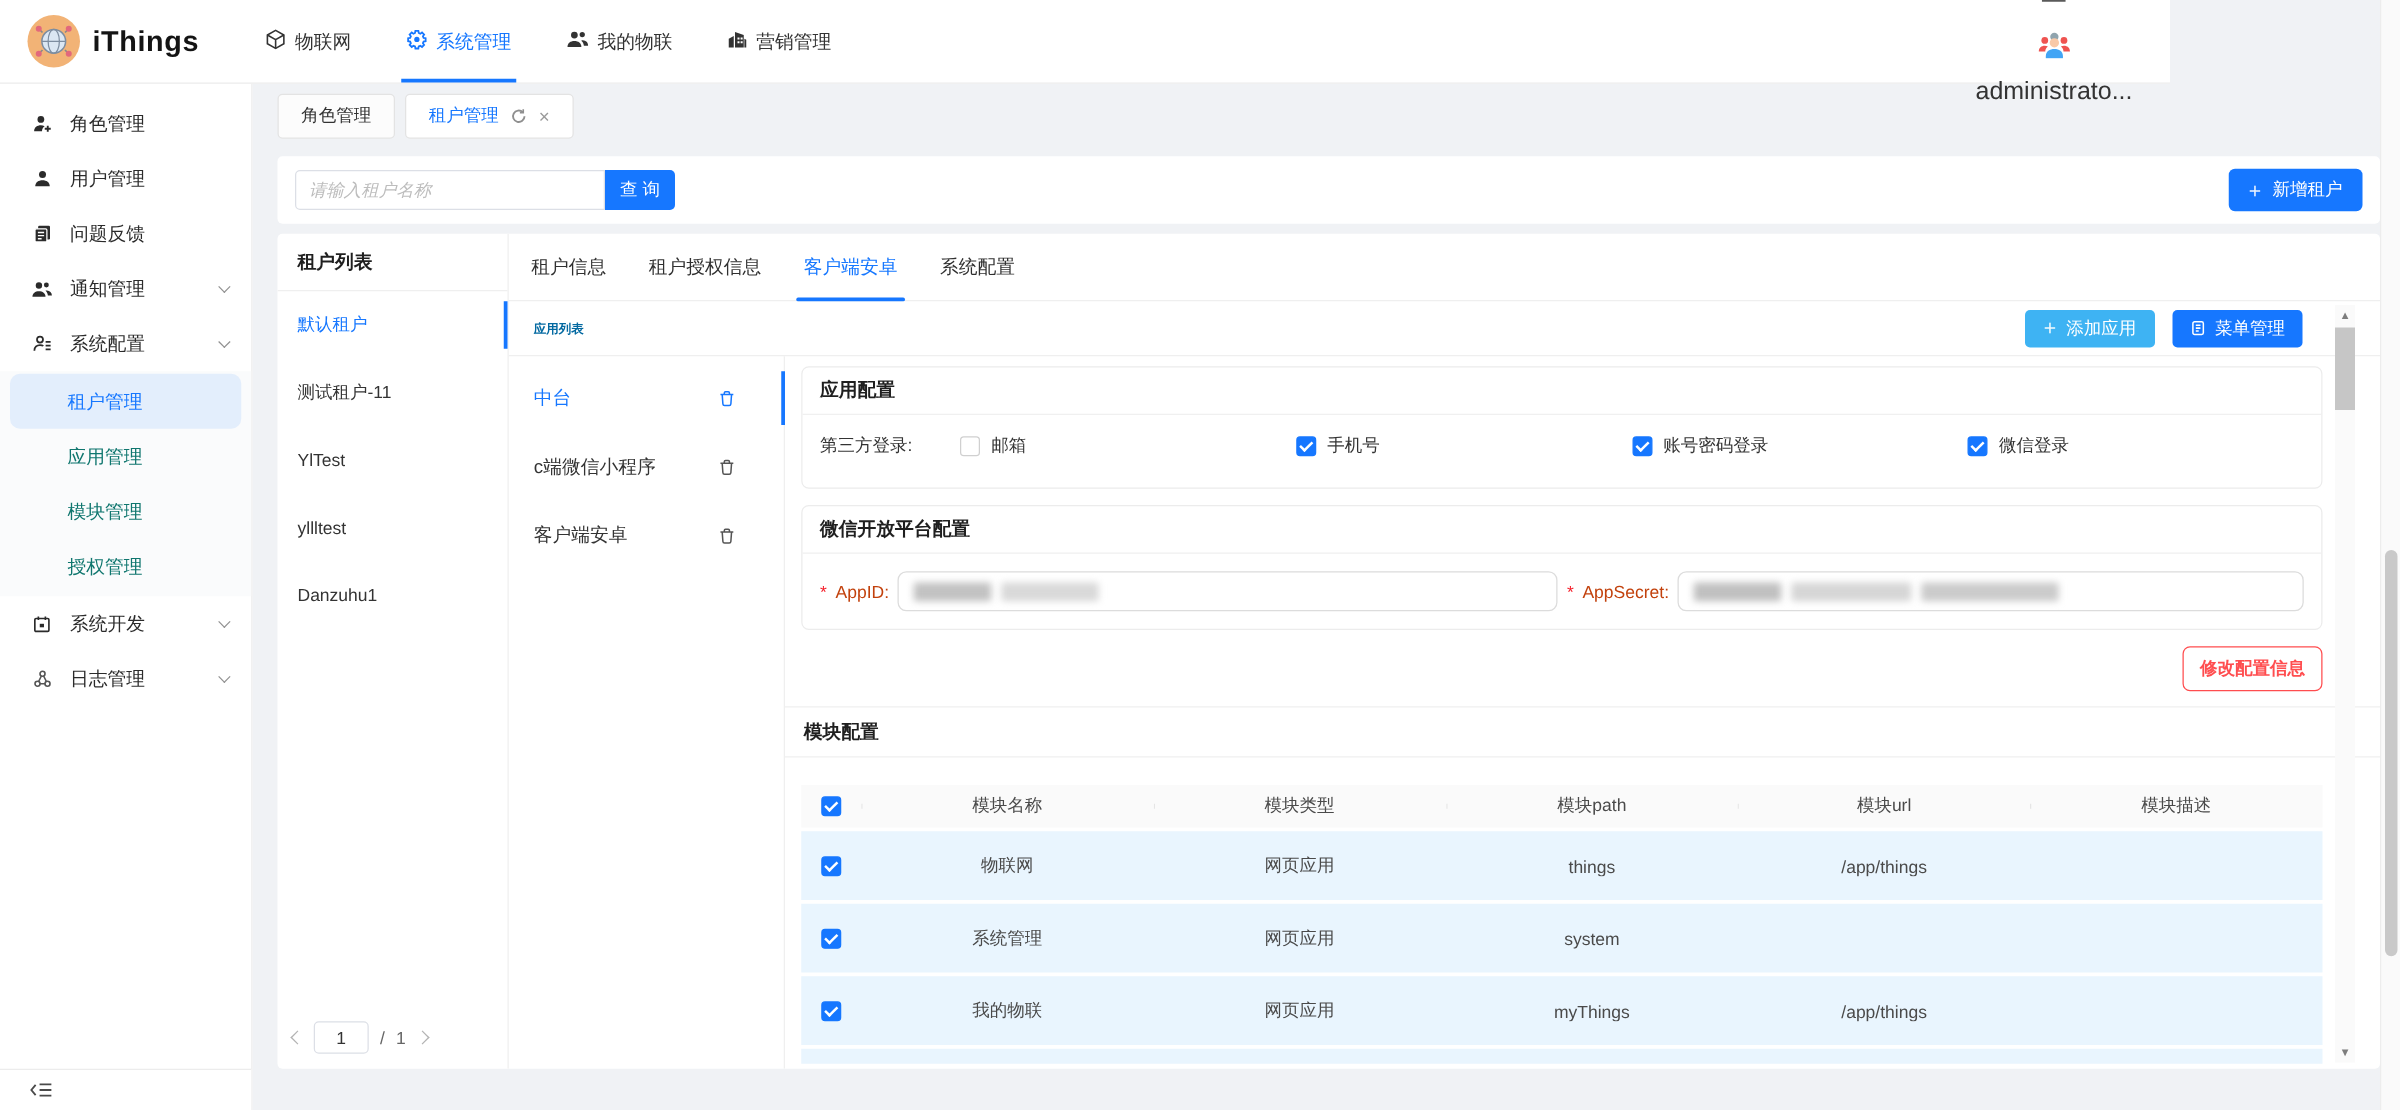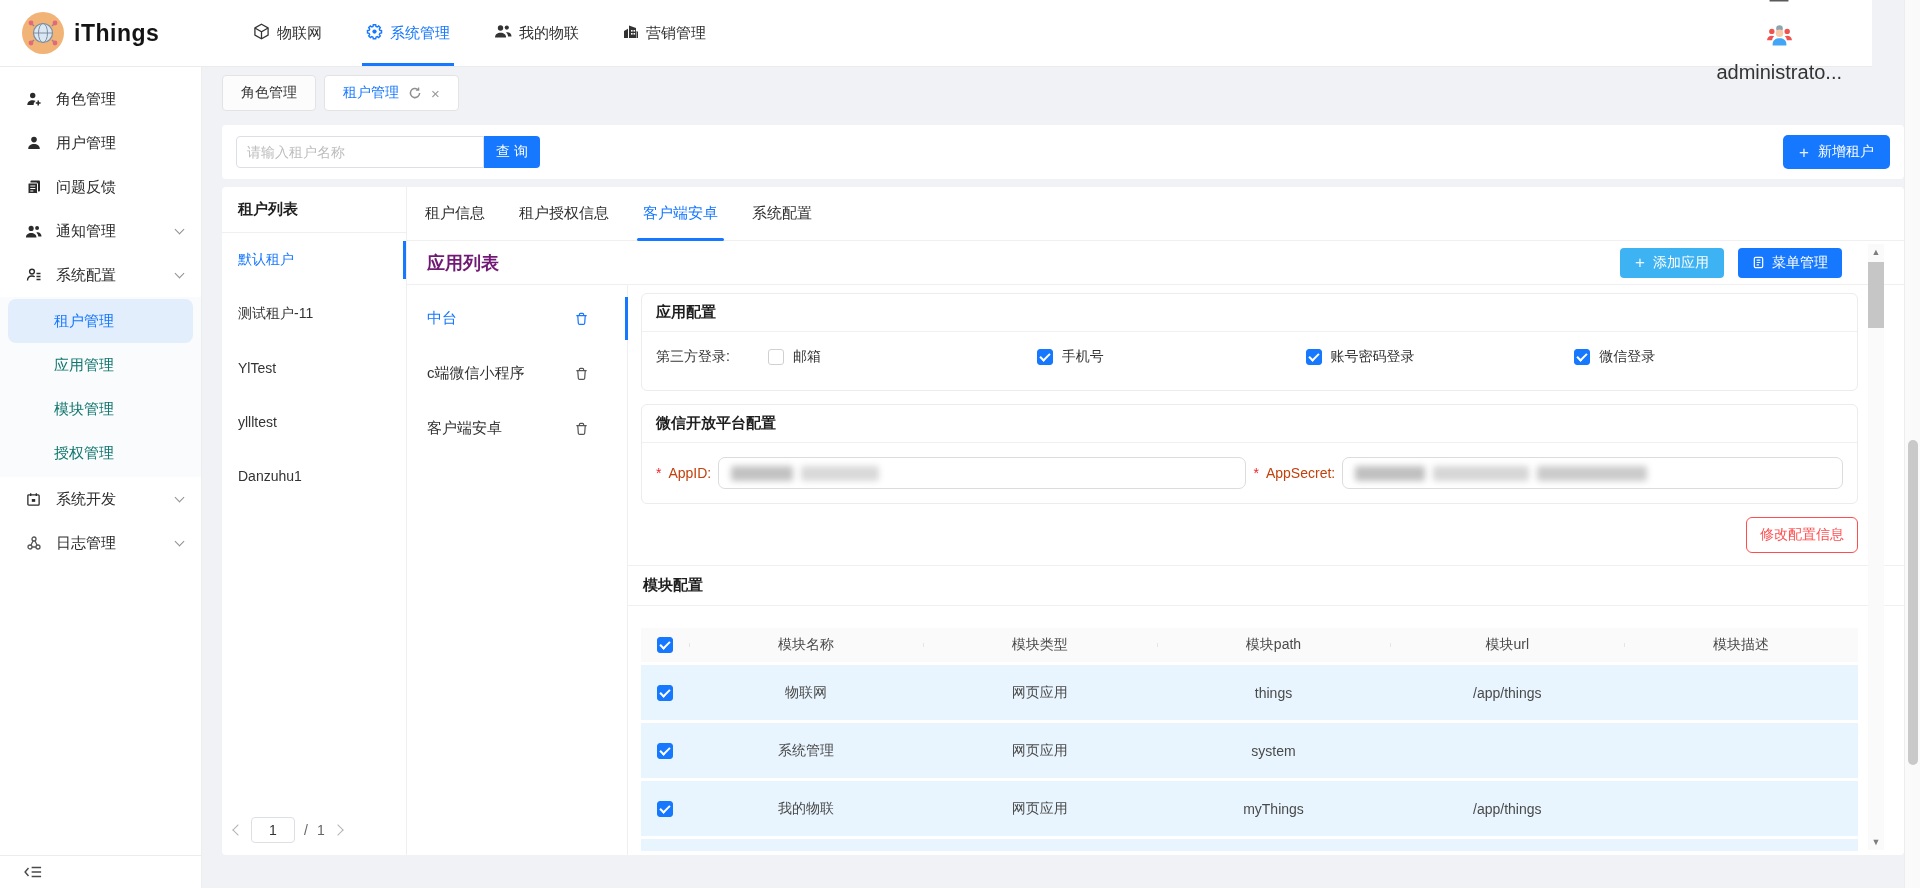--- a/index.html
+++ b/index.html
@@ -1,20 +1,20 @@
 <!DOCTYPE html>
 <html><head>
 <meta charset="utf-8">
 <style>
   * { margin:0; padding:0; box-sizing:border-box; }
   body { font-family:"Liberation Sans","DejaVu Sans",sans-serif; }
   .page{width:1920px;height:888px;position:relative;background:#f0f2f5;overflow:hidden;color:#333;font-size:14px;}
 
   
-  .topbar{position:absolute;top:0;left:0;width:1872px;height:67px;background:#fff;border-bottom:1px solid #ebebeb;display:flex;align-items:center;z-index:5;gap:41px;}
+  .topbar{position:absolute;top:0;left:0;width:1736px;height:67px;background:#fff;border-bottom:1px solid #ebebeb;display:flex;align-items:center;z-index:5;}
   .brand{display:flex;align-items:center;margin-left:22px;width:168px;}
   .logo{width:42px;height:42px;border-radius:50%;background:#f2b376;display:flex;align-items:center;justify-content:center;flex:none;}
   .brand-title{font-size:23px;font-weight:bold;color:#141414;margin-left:10px;letter-spacing:.5px;}
   .topnav{display:flex;height:100%;}
   .topnav-item{display:flex;align-items:center;gap:7px;padding:0 12px;margin:0 10px;font-size:15px;cursor:pointer;position:relative;color:#333;}
   .topnav-item.active{color:#1677ff;}
   .topnav-item.active::after{content:"";position:absolute;left:8px;right:8px;bottom:0;height:3px;background:#1677ff;}
   .top-right{margin-left:auto;display:flex;align-items:center;gap:15px;margin-right:30px;font-size:20px;color:#333;flex-direction:column;}
 
   
@@ -32,21 +32,21 @@
   .fold-btn{display:flex;cursor:pointer;}
 
   
   .main{position:absolute;left:202px;top:67px;right:0;bottom:0;display:flex;flex-direction:column;padding:8px 16px 33px 20px;}
   .tabbar{display:flex;gap:8px;height:36px;margin-bottom:14px;flex:none;}
   .tab{display:flex;align-items:center;gap:9px;padding:0 18px;background:#fcfcfc;border:1px solid #e3e3e3;border-radius:4px;font-size:14px;cursor:pointer;color:#333;}
   .tab.active{background:#fff;color:#1677ff;}
   .tab .t-ico{color:#9a9a9a;display:flex;font-size:15px;line-height:1;cursor:pointer;}
 
   .search-card{height:54px;background:#fff;border-radius:4px;display:flex;align-items:center;padding:0 14px;margin-bottom:8px;flex:none;}
-  .search-input{width:248px;height:32px;border:1px solid #dcdfe6;border-radius:4px 0 0 4px;padding:0 10px;font-size:14px;color:#333;outline:none;font-family:inherit;}
+  .search-input{width:248px;height:32px;border:1px solid #dcdfe6;border-radius:4px 0 0 4px;padding:0 10px;font-size:14px;color:#333;outline:none;font-family:inherit;font-style:italic;}
   .search-input::placeholder{color:#bdbdbd;}
   .btn{display:inline-flex;align-items:center;justify-content:center;border:none;cursor:pointer;font-size:14px;color:#fff;font-family:inherit;white-space:nowrap;}
   .btn-query{height:32px;width:56px;background:#1677ff;border-radius:0 4px 4px 0;}
   .btn-add-tenant{margin-left:auto;height:34px;padding:0 16px;background:#1677ff;border-radius:5px;gap:9px;font-size:14px;}
   .plus{font-size:17px;line-height:1;opacity:.9;}
 
   .content-card{flex:1;background:#fff;border-radius:4px;display:flex;overflow:hidden;min-height:0;}
 
   
   .tenant-panel{width:185px;border-right:1px solid #efefef;position:relative;flex:none;}
@@ -60,21 +60,21 @@
   .pg-chev.right{transform:rotate(-45deg);}
   .pg-input{width:44px;height:26px;border:1px solid #dcdfe6;border-radius:4px;text-align:center;font-size:14px;color:#333;outline:none;font-family:inherit;}
 
   
   .right-panel{flex:1;display:flex;flex-direction:column;position:relative;min-width:0;}
   .detail-tabs{height:54px;display:flex;align-items:stretch;gap:34px;padding-left:18px;border-bottom:1px solid #efefef;flex:none;}
   .dtab{display:flex;align-items:center;font-size:15px;cursor:pointer;position:relative;color:#303030;}
   .dtab.active{color:#1677ff;}
   .dtab.active::after{content:"";position:absolute;left:-6px;right:-6px;bottom:-1px;height:3px;border-radius:2px;background:#1677ff;}
   .app-row{height:44px;display:flex;align-items:center;border-bottom:1px solid #efefef;padding:0 62px 0 20px;flex:none;}
-  .app-row-title{font-weight:bold;font-size:18px;color:#701a75;}
+  .app-row-title{font-weight:bold;font-size:10px;color:#0369a1;}
   .btn-add-app{margin-left:auto;height:30px;padding:0 15px;background:#3eb3f3;border-radius:4px;gap:8px;}
   .btn-menu{margin-left:14px;height:30px;padding:0 14px;background:#1677ff;border-radius:4px;gap:7px;}
 
   .panel-body{flex:1;display:flex;min-height:0;}
   .app-col{width:221px;border-right:1px solid #efefef;padding-top:6px;flex:none;}
   .app-item{height:55px;display:flex;align-items:center;padding:0 38px 0 20px;position:relative;font-size:15px;cursor:pointer;color:#333;}
   .app-item .trash{margin-left:auto;color:#555;display:flex;cursor:pointer;}
   .app-item.selected{color:#1677ff;}
   .app-item.selected .trash{color:#1677ff;}
   .app-item.selected::after{content:"";position:absolute;right:-1px;top:6px;bottom:6px;width:3px;background:#1677ff;}
@@ -90,21 +90,21 @@
   .checkbox.checked::after{content:"";width:4px;height:8px;border-right:2px solid #fff;border-bottom:2px solid #fff;transform:rotate(45deg);margin-top:-2px;}
 
   .wc-row{display:flex;gap:8px;padding:14px;}
   .field{flex:1;display:flex;align-items:center;gap:7px;min-width:0;}
   .req{color:#f5222d;}
   .f-label{font-size:14px;color:#c2410c;white-space:nowrap;}
   .f-input{flex:1;height:32px;border:1px solid #dcdcdc;border-radius:7px;display:flex;align-items:center;padding:0 12px;gap:8px;overflow:hidden;background:#fff;cursor:text;}
   .blob{height:15px;border-radius:2px;filter:blur(3px);flex:none;}
 
   .modify-row{display:flex;justify-content:flex-end;margin:12px 0 12px;}
-  .btn-modify{height:32px;padding:17px 13px;background:#fff;border:1px solid #ff4d4f;color:#ff4d4f;border-radius:6px;font-size:14px;display:inline-flex;align-items:center;cursor:pointer;font-family:inherit;}
+  .btn-modify{height:32px;padding:17px 13px;background:#fff;border:1px solid #ff4d4f;color:#ff4d4f;border-radius:6px;font-size:14px;display:inline-flex;align-items:center;cursor:pointer;font-family:inherit;font-weight:bold;}
 
   .module-section{border-top:1px solid #f0f0f0;margin:0 -46px 0 -13px;padding:0 46px 0 13px;}
   .ms-title{padding:10px 2px;font-size:15px;font-weight:bold;color:#1f1f1f;}
   .ms-divider{height:1px;background:#f0f0f0;margin:0 -46px 0 -13px;}
   .mtable{margin-top:22px;}
   .mt-header{display:flex;height:34px;background:#fafafa;align-items:center;font-size:14px;color:#4a4a4a;}
   .mt-check{width:48px;display:flex;justify-content:center;flex:none;}
   .mt-col{flex:1;text-align:center;position:relative;overflow:hidden;white-space:nowrap;}
   .mt-header .mt-col::before{content:"";position:absolute;left:0;top:7px;bottom:7px;width:1px;background:#e5e5e5;}
   .mt-row{display:flex;height:55px;background:#e9f5fe;align-items:center;margin-top:3px;font-size:14px;color:#4a4a4a;cursor:pointer;}

